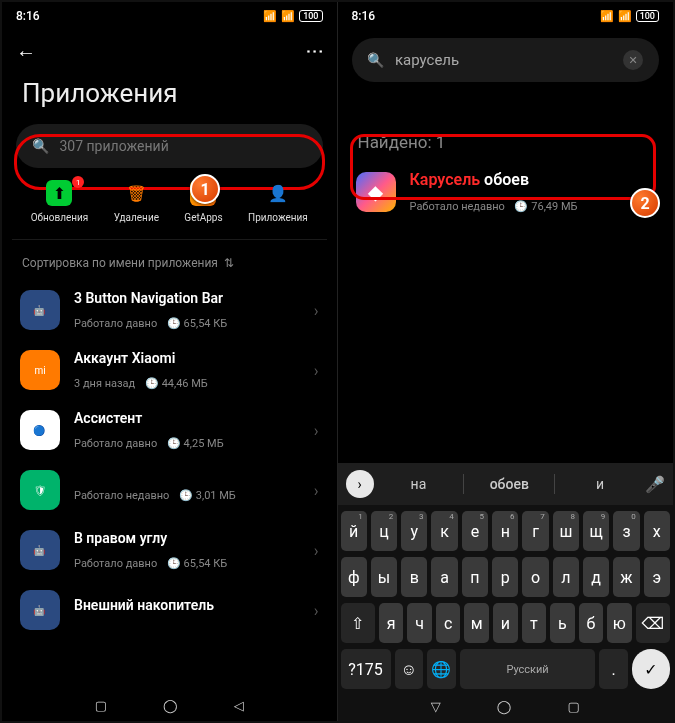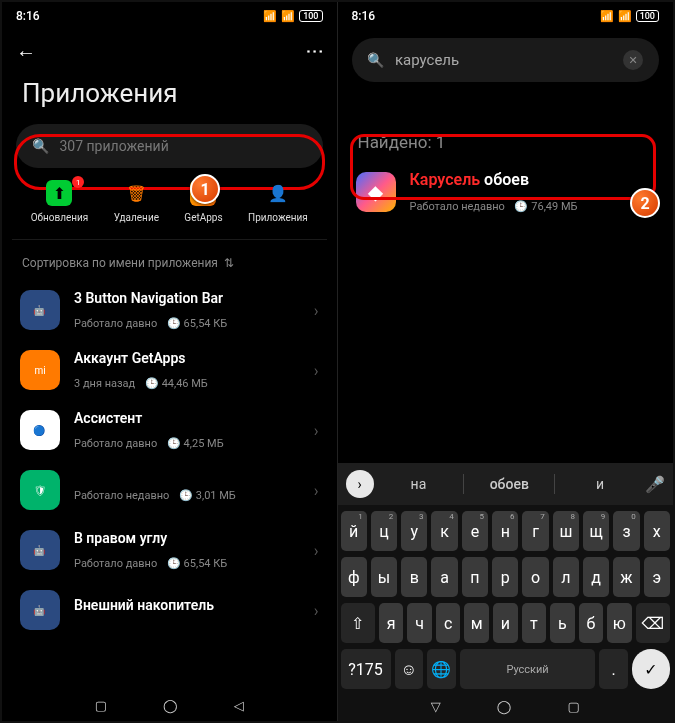--- a/index.html
+++ b/index.html
@@ -255,21 +255,21 @@
   <div class="app-sub">
             <span>Работало давно</span>
             <span>🕒 65,54 КБ</span>
           </div>
         </div>
   <span class="chev">›</span>
       </div>
       <div class="app-row">
         <div class="app-icon" style="background:#ff7a00;color:#fff;font-size:10px">mi</div>
   <div class="app-info">
-          <div class="app-name">Аккаунт GetApps</div>
+          <div class="app-name">Аккаунт Xiaomi</div>
   <div class="app-sub">
             <span>3 дня назад</span>
             <span>🕒 44,46 МБ</span>
           </div>
         </div>
   <span class="chev">›</span>
       </div>
       <div class="app-row">
         <div class="app-icon" style="background:#fff;color:#fff;font-size:10px">🔵</div>
   <div class="app-info">

